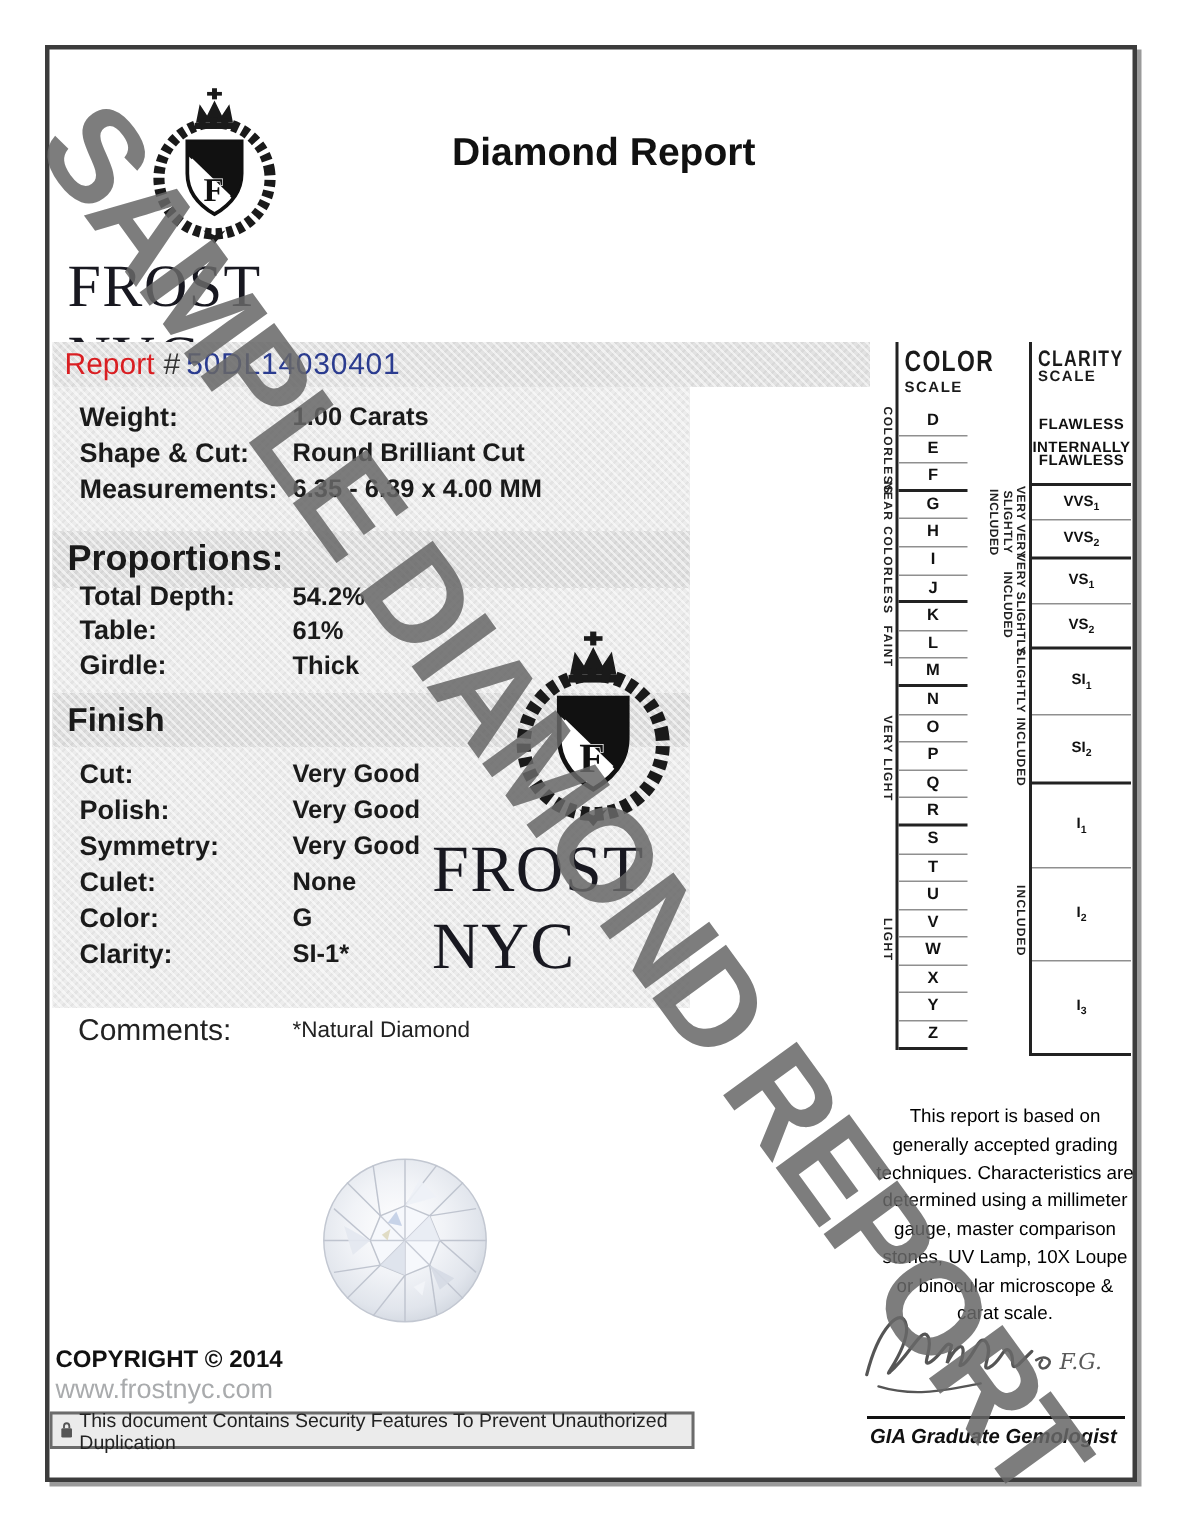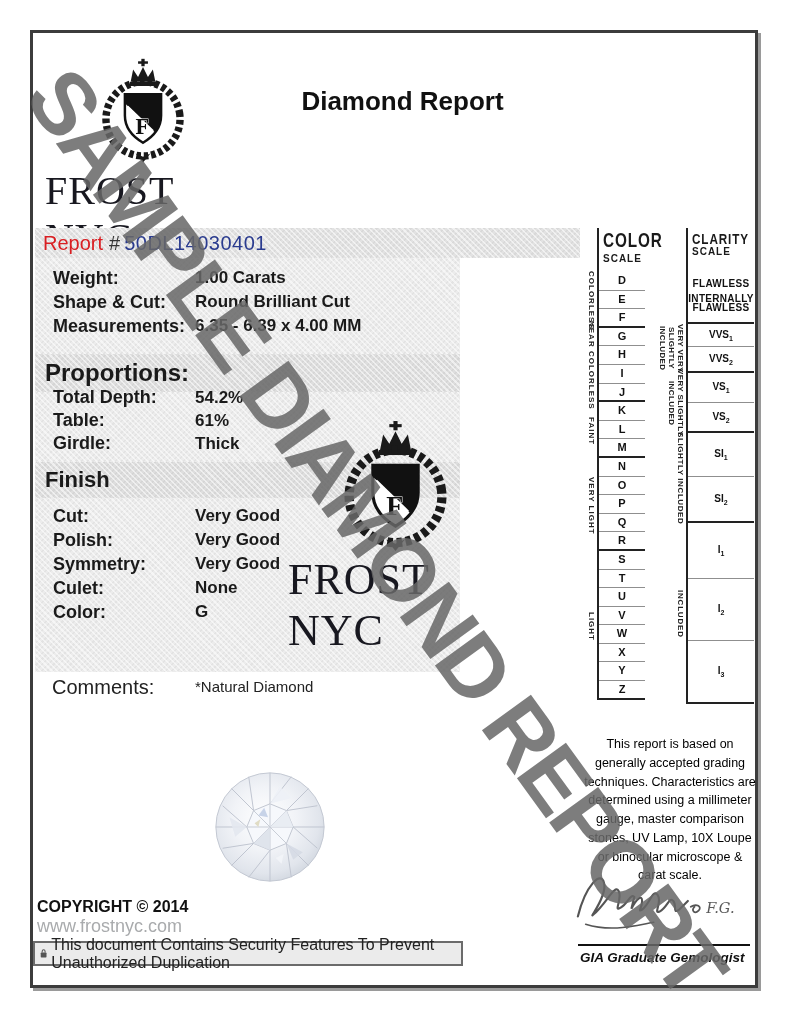--- a/index.html
+++ b/index.html
@@ -120,21 +120,21 @@
     position:absolute;left:580px;top:950px;z-index:1;
     font-size:13.5px;font-weight:bold;font-style:italic;color:#111;
   }
   
   .copyright{position:absolute;left:37px;top:898px;font-size:16px;font-weight:bold;color:#111;}
   .website{position:absolute;left:37px;top:916px;font-size:18px;color:#a9abad;text-decoration:none;}
   .security-bar{
     position:absolute;left:33px;top:941px;width:430px;height:25px;box-sizing:border-box;
     border:2px solid #6b6b6b;background-color:#ebebeb;
     display:flex;align-items:center;gap:4px;padding-left:5px;
-    font-size:16px;color:#222;z-index:1;
+    font-size:13px;color:#222;z-index:1;
   }
 </style>
 </head>
 <body>
 
 <svg width="0" height="0" style="position:absolute" aria-hidden="true">
   <defs>
     <g id="crest">
       <rect x="58" y="1" width="4" height="9" fill="#1a1a1a"></rect>
       <rect x="54" y="4" width="12" height="3" fill="#1a1a1a"></rect>
@@ -211,20 +211,24 @@
       <span class="lab">Symmetry:</span>
       <span class="val">Very Good</span>
     </div>
     <div class="frow">
       <span class="lab">Culet:</span>
       <span class="val">None</span>
     </div>
     <div class="frow">
       <span class="lab">Color:</span>
       <span class="val">G</span>
+    </div>
+    <div class="frow">
+      <span class="lab">Clarity:</span>
+      <span class="val">SI-1*</span>
     </div>
   </div>
 </div>
 
 <div class="comments-row">
   <span class="clab">Comments:</span>
   <span class="cval">*Natural Diamond</span>
 </div>
 
 <div class="logo-mid">

